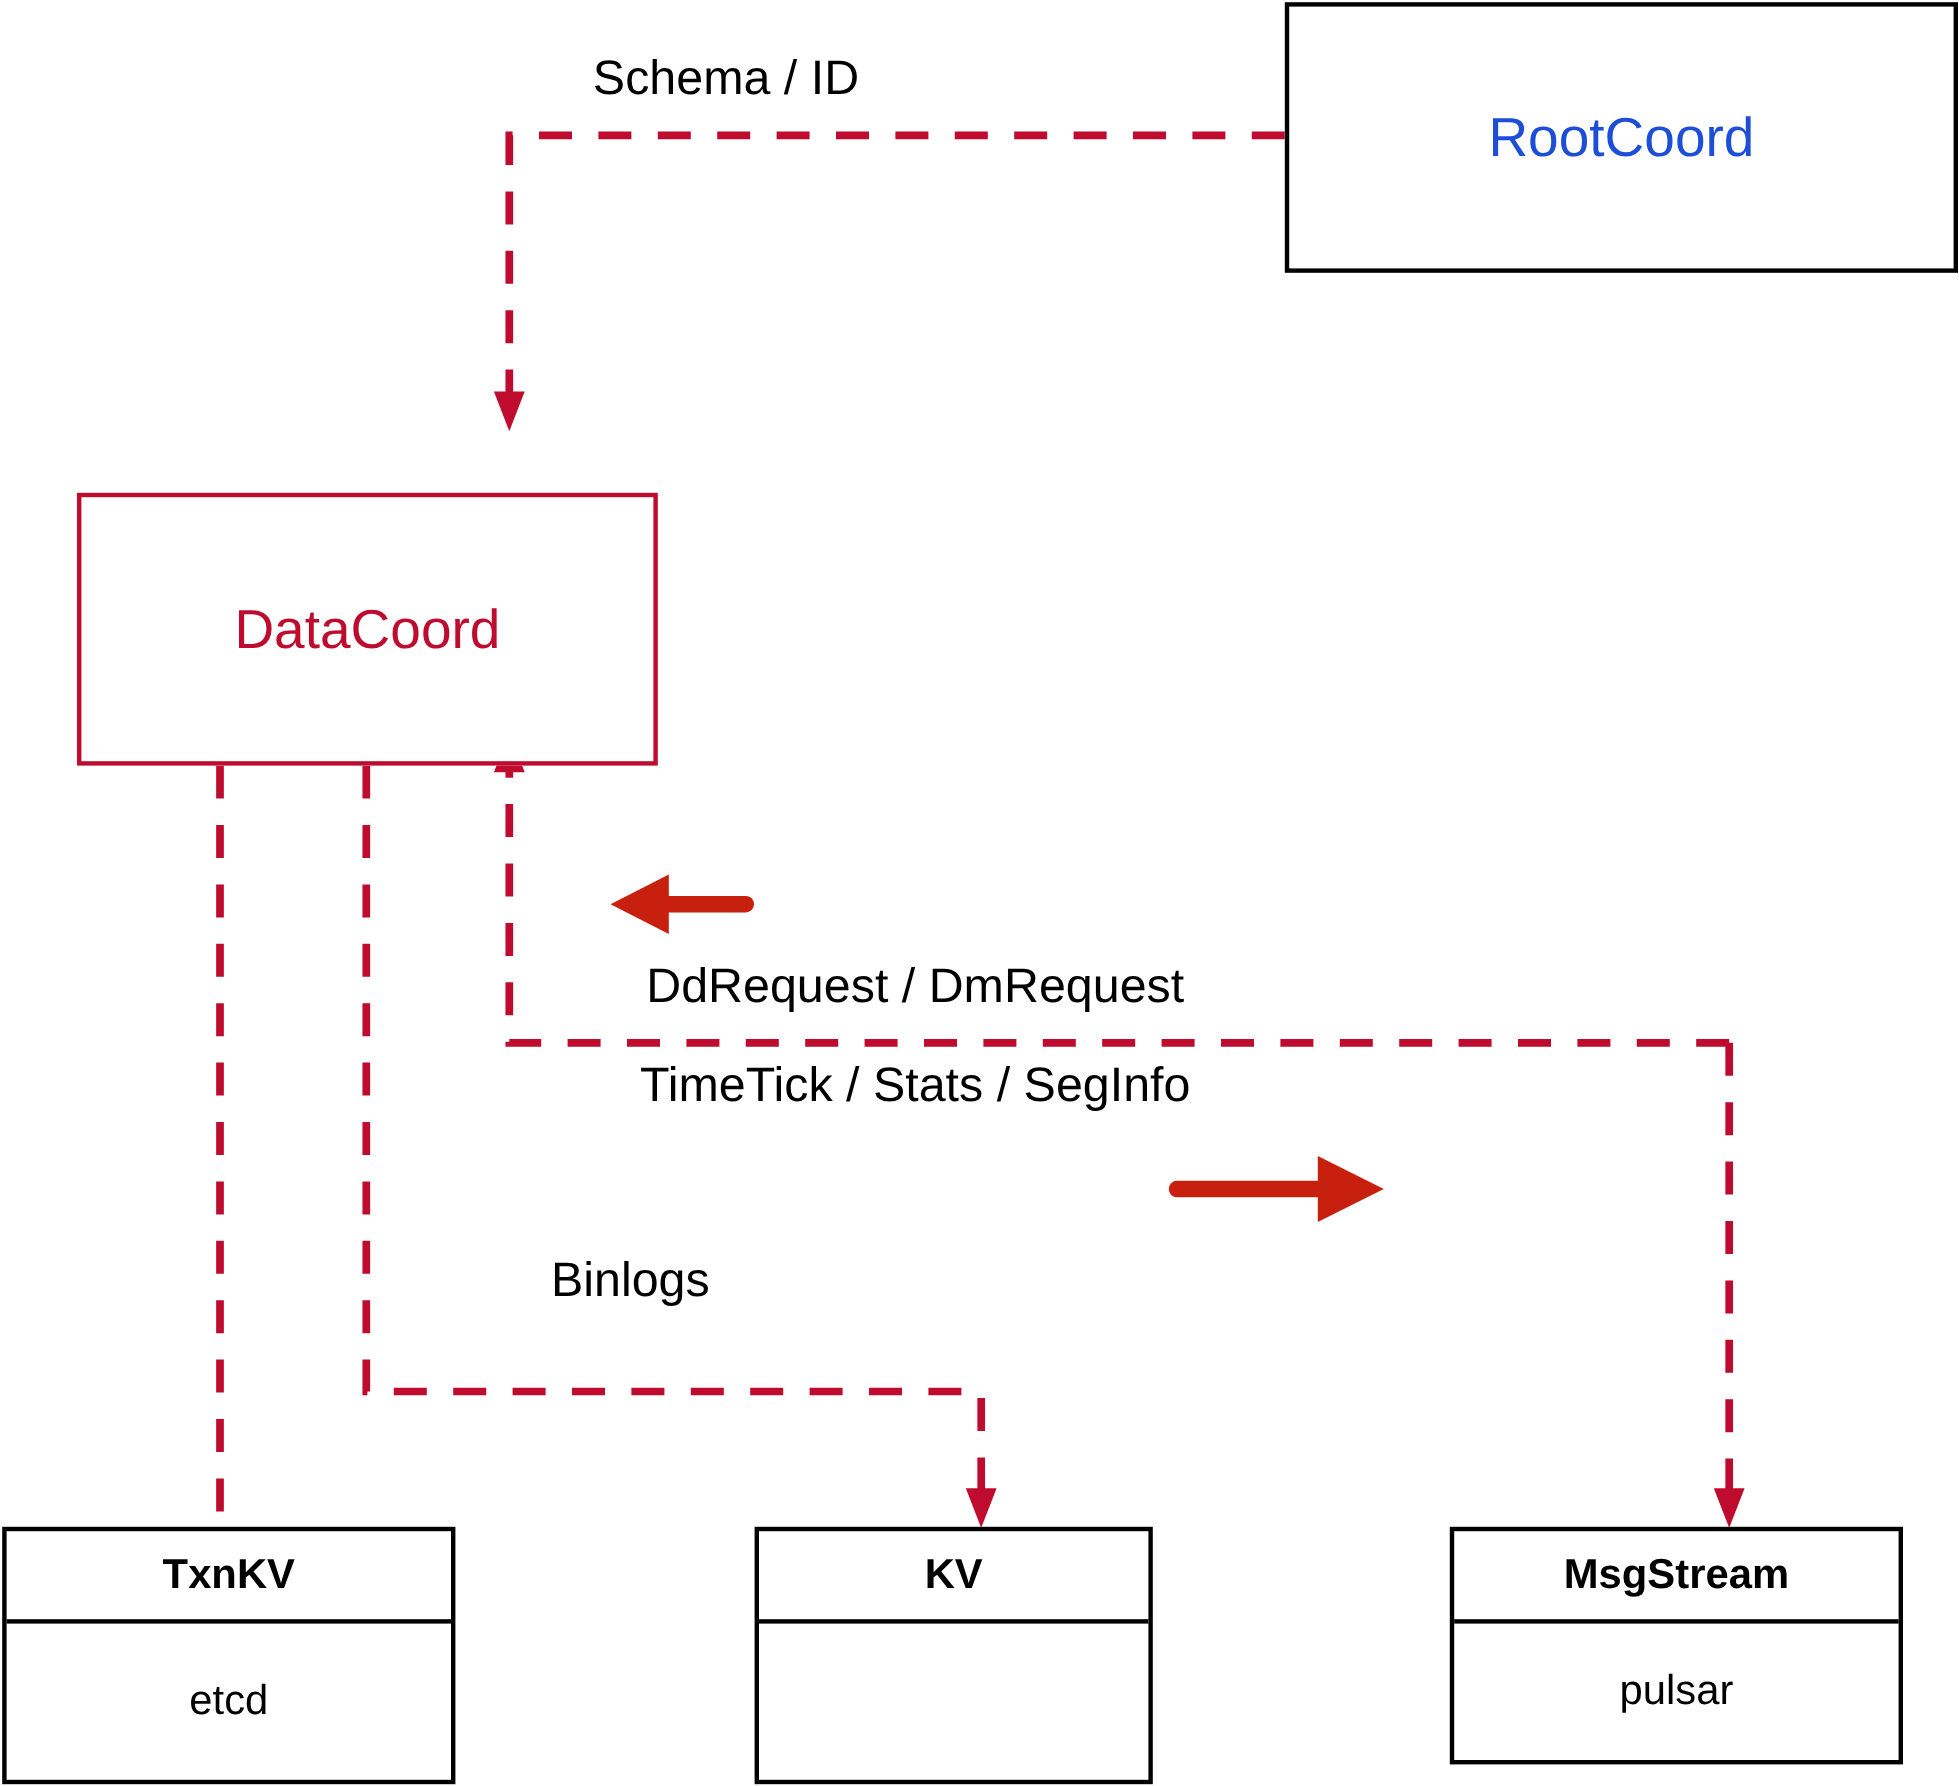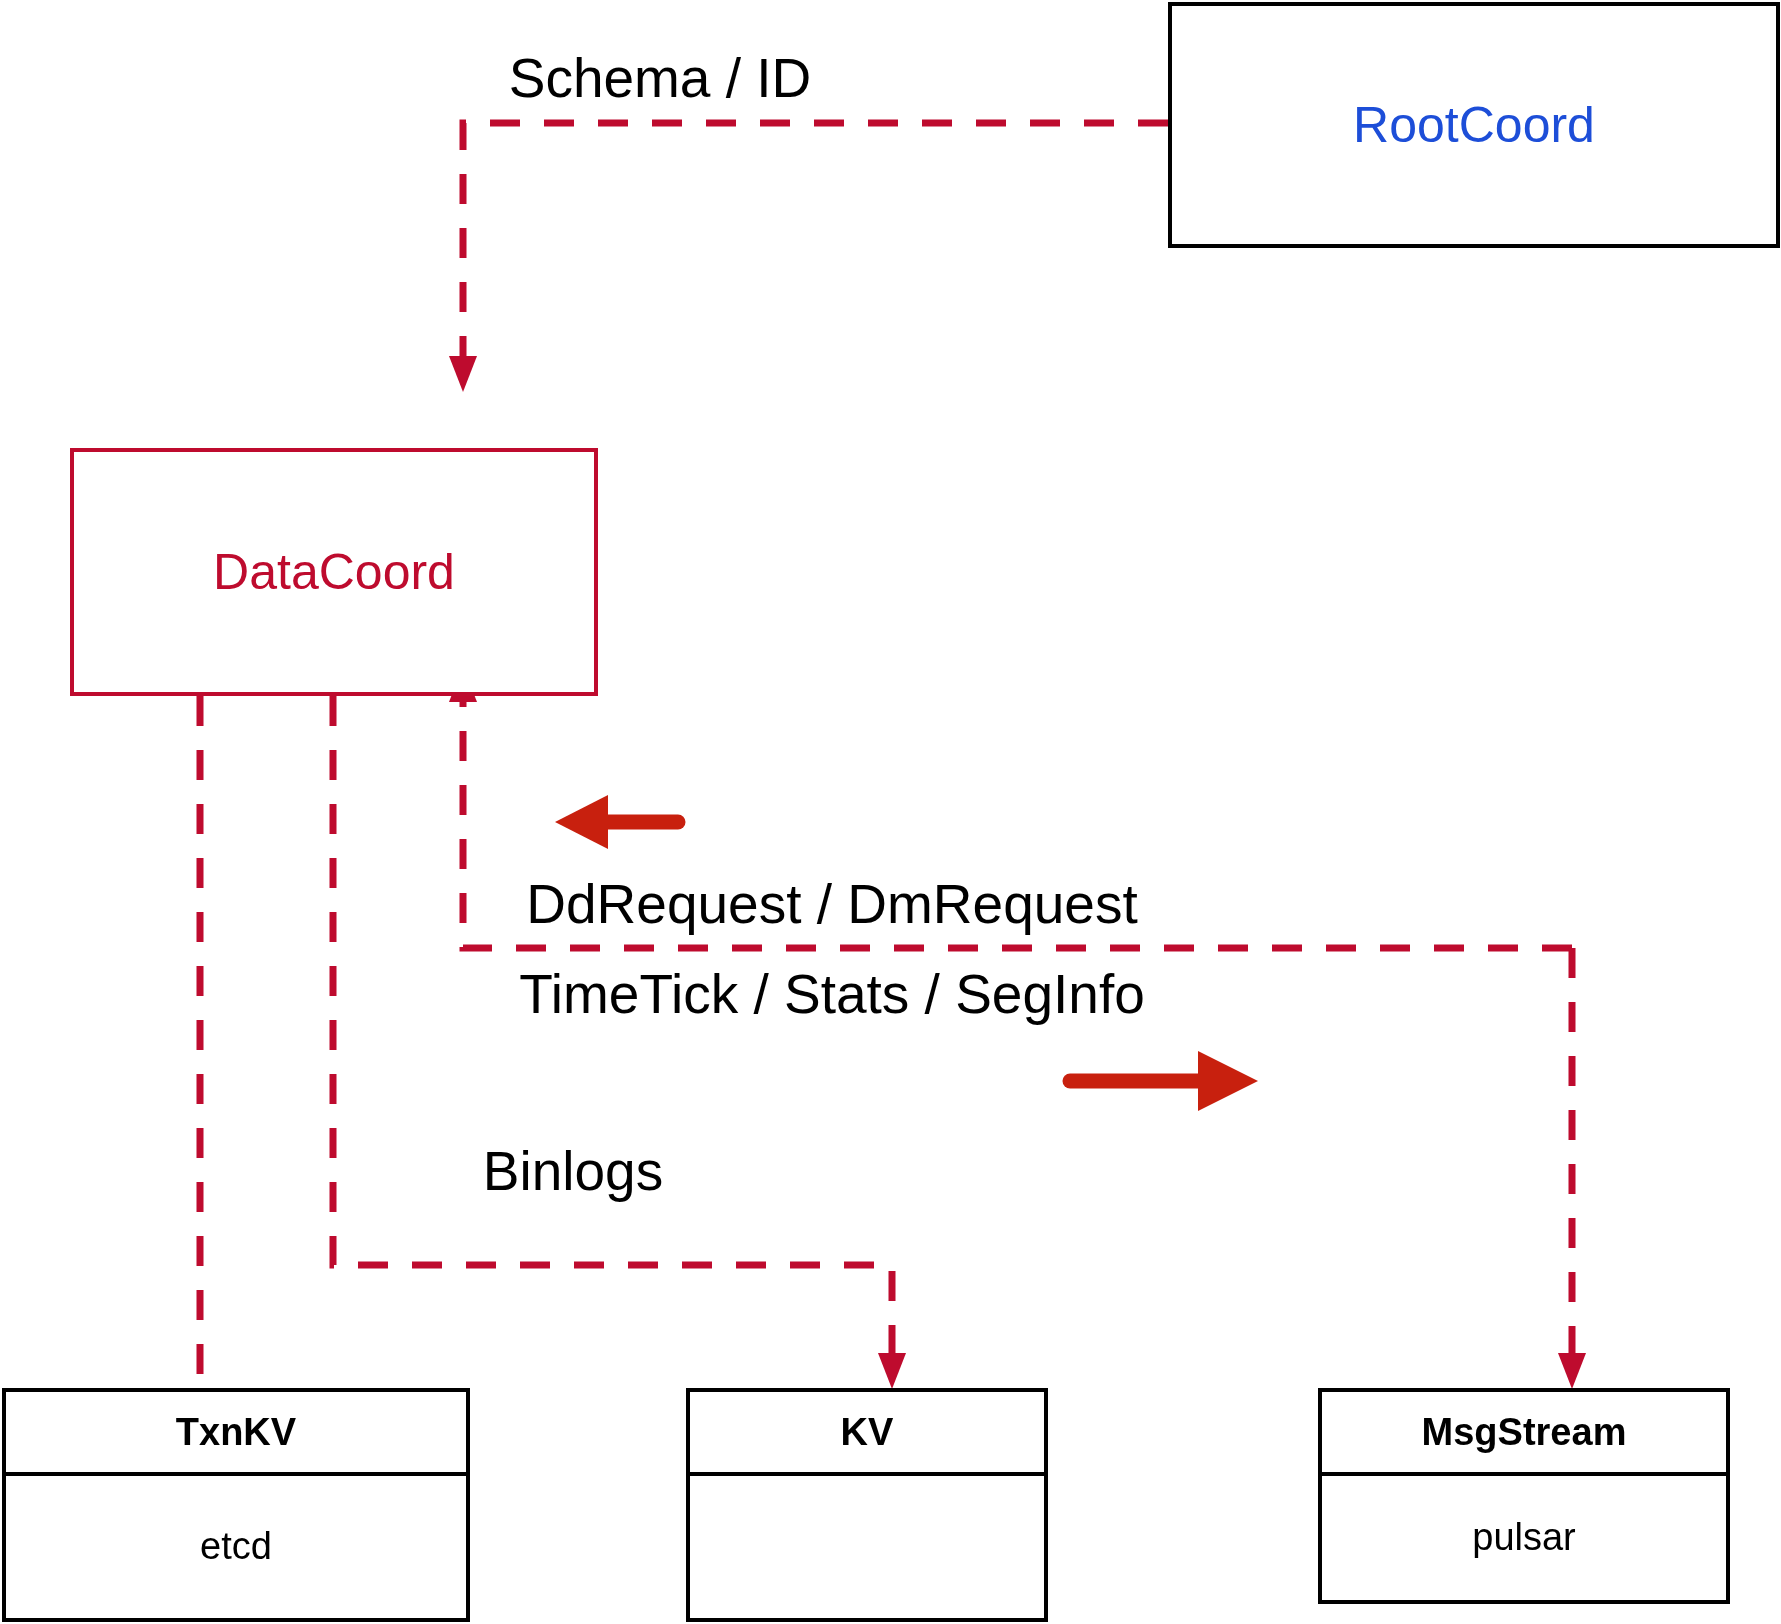--- a/index.html
+++ b/index.html
@@ -74,21 +74,21 @@
     justify-content: center;
     font-size: 38px;
     color: #000000;
     line-height: 1.45;
   }
   .node-split .split-body .line {
     white-space: nowrap;
   }
   .edge-label {
     position: absolute;
-    font-size: 55px;
+    font-size: 44px;
     color: #000000;
     white-space: nowrap;
     transform: translateX(-50%);
   }
 </style>
 </head>
 <body>
 
 <div id="canvas">
 
@@ -140,21 +140,21 @@
   <div class="edge-label" style="left:573px; top:1139px;">Binlogs</div>
 
   <div class="node node-plain" style="left:1168px; top:2px; width:612px; height:246px;">
     <span class="node-title">RootCoord</span>
   </div>
 
   <div class="node node-red" style="left:70px; top:448px; width:528px; height:248px;">
     <span class="node-title">DataCoord</span>
   </div>
 
-  <div class="node node-split" style="left:2px; top:1388px; width:468px; height:234px;">
+  <div class="node node-split" style="left:2px; top:1388px; width:412px; height:234px;">
     <div class="split-header">TxnKV</div>
     <div class="split-body">
       <div class="line">etcd</div>
     </div>
   </div>
 
   <div class="node node-split" style="left:686px; top:1388px; width:362px; height:234px;">
     <div class="split-header">KV</div>
   </div>
 

